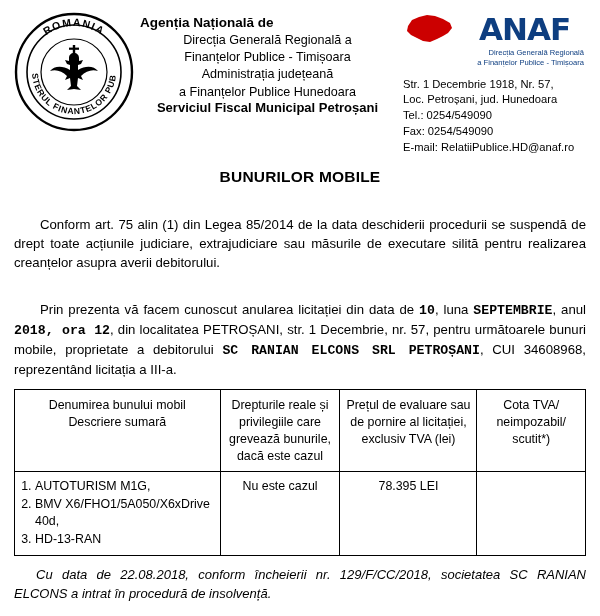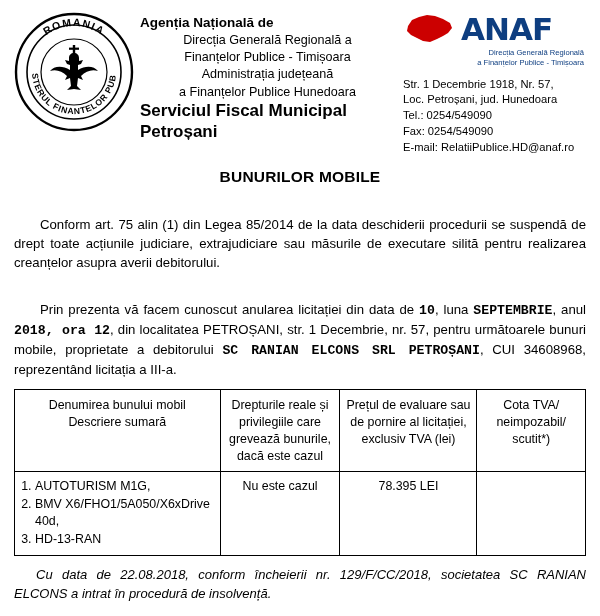--- a/index.html
+++ b/index.html
@@ -59,34 +59,34 @@
     font-size: 13.5px;
     font-weight: bold;
     text-align: left;
   }
   .ministry .reg {
     font-size: 12.6px;
     text-align: center;
     margin-top: 1px;
   }
   .ministry .bold-last {
-    font-size: 17px;
-    font-weight: bold;
-    text-align: left;
+    font-size: 13px;
+    font-weight: bold;
+    text-align: center;
   }
 
   .anaf {
     flex: 1 1 auto;
     padding-top: 4px;
     padding-left: 2px;
   }
   .anaf-top {
     display: flex;
     align-items: center;
-    gap: 6px;
+    gap: 24px;
   }
   .ro-map { width: 52px; height: 34px; }
   .anaf-word {
     font-family: "DejaVu Sans", sans-serif;
     font-size: 31px;
     font-weight: bold;
     letter-spacing: -1px;
     color: #0e3e80;
     line-height: 1;
   }

